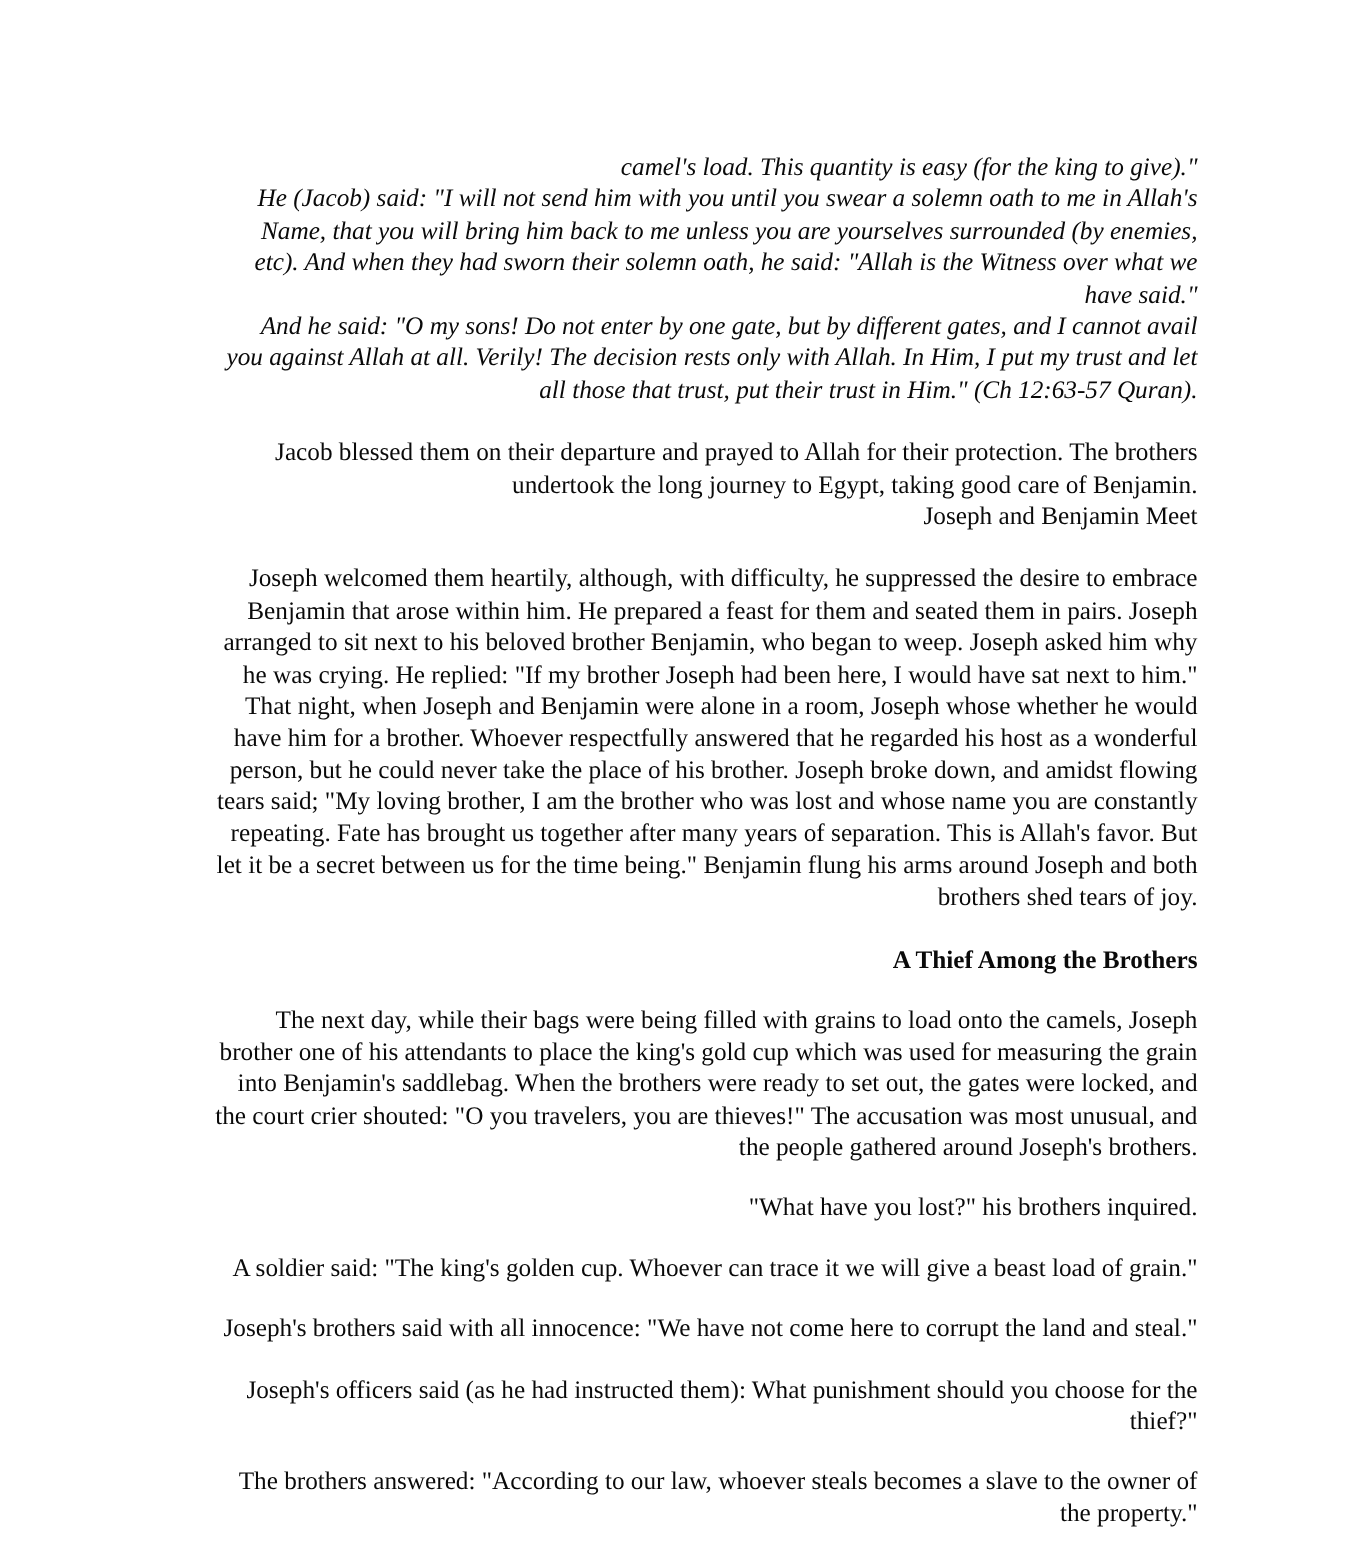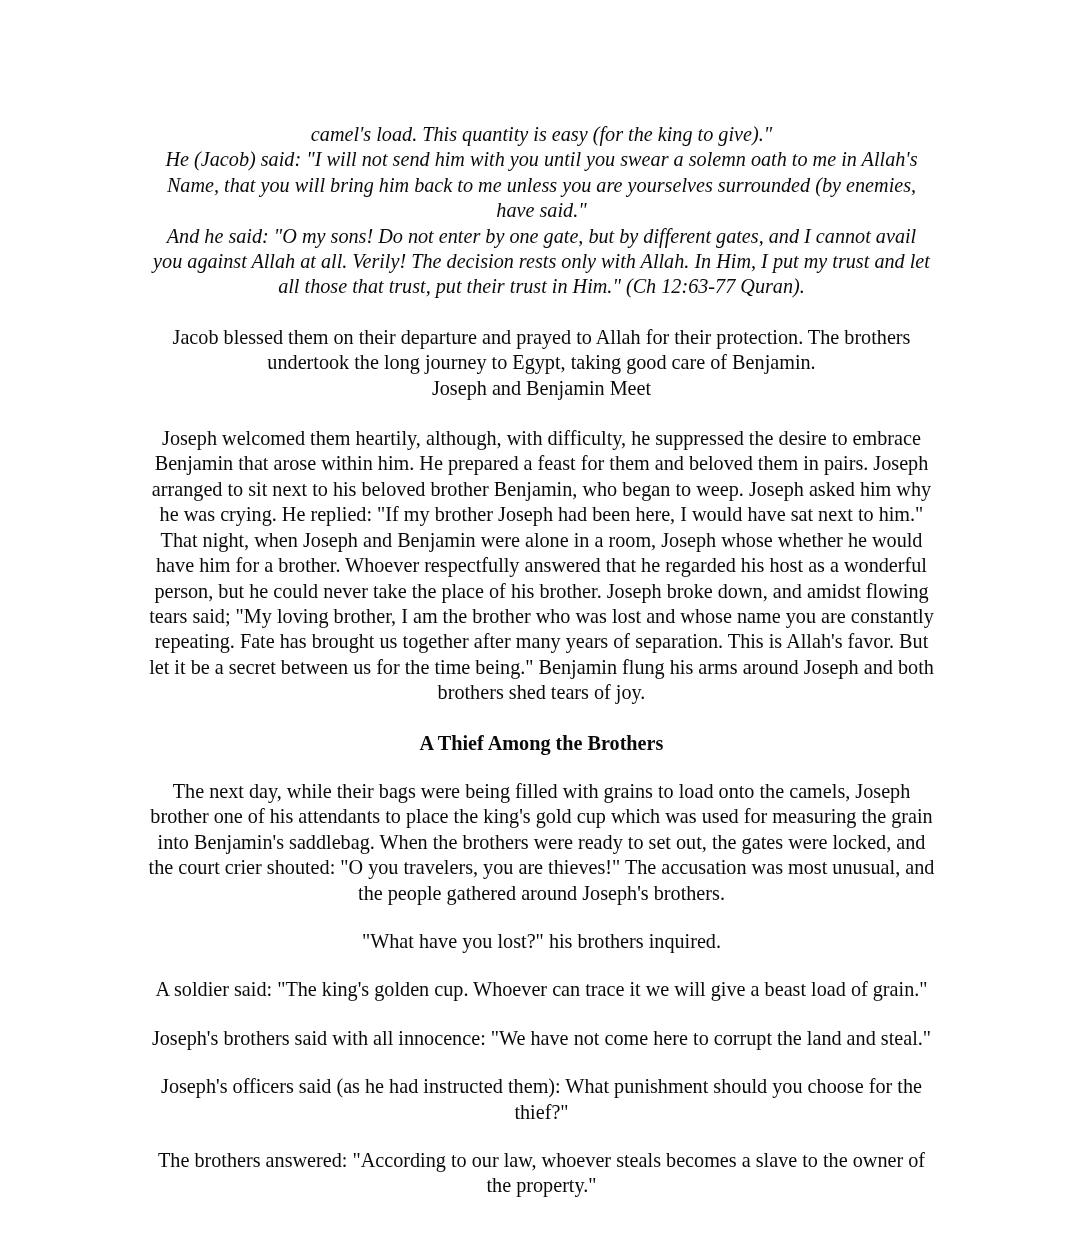--- a/index.html
+++ b/index.html
@@ -25,21 +25,21 @@
   }
   .content {
     position: absolute;
     left: 125px;
     top: 122px;
     width: 833px;
   }
   .block {
     font-size: 20.2px;
     line-height: 25.4px;
-    text-align: center;
+    text-align: right;
     margin: 0;
     color: #0a0a0a;
   }
   .block.quote {
     font-style: italic;
   }
   .block.heading {
     font-weight: bold;
   }
   .gap-lg { height: 25px; }
@@ -52,39 +52,40 @@
 </head>
 <body>
 
 <div class="page">
   <div class="content">
 
     <div class="block quote">
       <span class="line">camel's load. This quantity is easy (for the king to give)."</span>
       <span class="line">He (Jacob) said: "I will not send him with you until you swear a solemn oath to me in Allah's</span>
       <span class="line">Name, that you will bring him back to me unless you are yourselves surrounded (by enemies,</span>
+      <span class="line">etc). And when they had sworn their solemn oath, he said: "Allah is the Witness over what we</span>
       <span class="line">have said."</span>
       <span class="line">And he said: "O my sons! Do not enter by one gate, but by different gates, and I cannot avail</span>
       <span class="line">you against Allah at all. Verily! The decision rests only with Allah. In Him, I put my trust and let</span>
-      <span class="line">all those that trust, put their trust in Him." (Ch 12:63-77 Quran).</span>
+      <span class="line">all those that trust, put their trust in Him." (Ch 12:63-57 Quran).</span>
     </div>
 
     <div class="gap-lg"></div>
 
     <div class="block">
       <span class="line">Jacob blessed them on their departure and prayed to Allah for their protection. The brothers</span>
       <span class="line">undertook the long journey to Egypt, taking good care of Benjamin.</span>
       <span class="line">Joseph and Benjamin Meet</span>
     </div>
 
     <div class="gap-lg"></div>
 
     <div class="block">
       <span class="line">Joseph welcomed them heartily, although, with difficulty, he suppressed the desire to embrace</span>
-      <span class="line">Benjamin that arose within him. He prepared a feast for them and beloved them in pairs. Joseph</span>
+      <span class="line">Benjamin that arose within him. He prepared a feast for them and seated them in pairs. Joseph</span>
       <span class="line">arranged to sit next to his beloved brother Benjamin, who began to weep. Joseph asked him why</span>
       <span class="line">he was crying. He replied: "If my brother Joseph had been here, I would have sat next to him."</span>
       <span class="line">That night, when Joseph and Benjamin were alone in a room, Joseph whose whether he would</span>
       <span class="line">have him for a brother. Whoever respectfully answered that he regarded his host as a wonderful</span>
       <span class="line">person, but he could never take the place of his brother. Joseph broke down, and amidst flowing</span>
       <span class="line">tears said; "My loving brother, I am the brother who was lost and whose name you are constantly</span>
       <span class="line">repeating. Fate has brought us together after many years of separation. This is Allah's favor. But</span>
       <span class="line">let it be a secret between us for the time being." Benjamin flung his arms around Joseph and both</span>
       <span class="line">brothers shed tears of joy.</span>
     </div>

